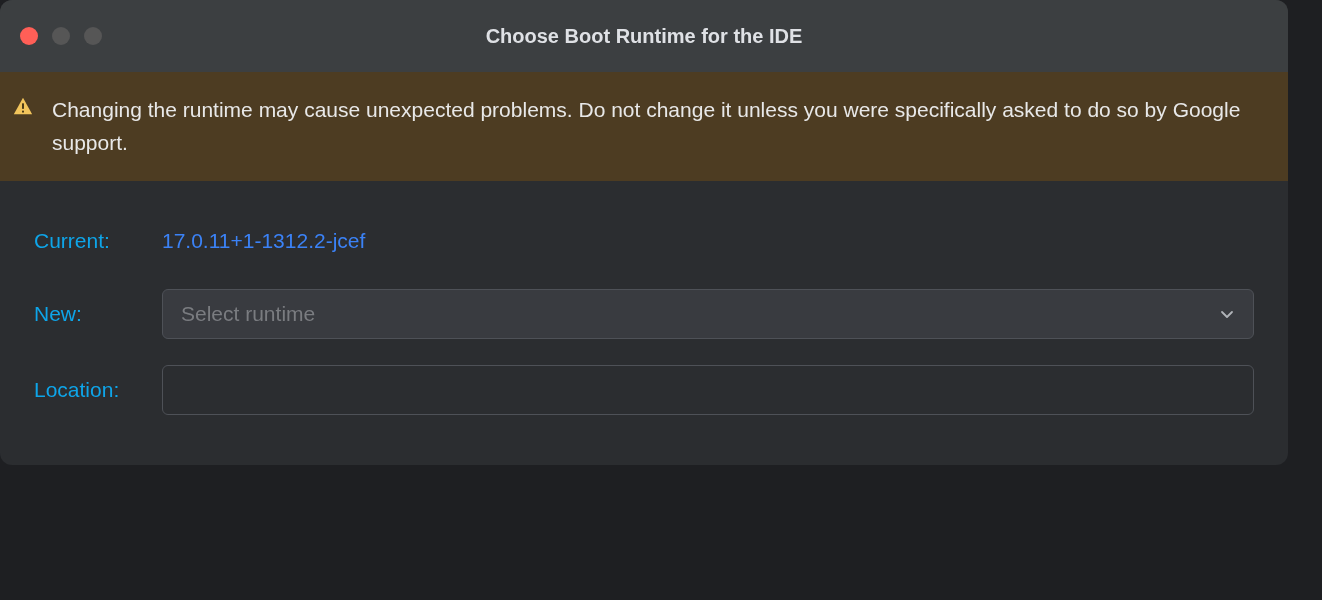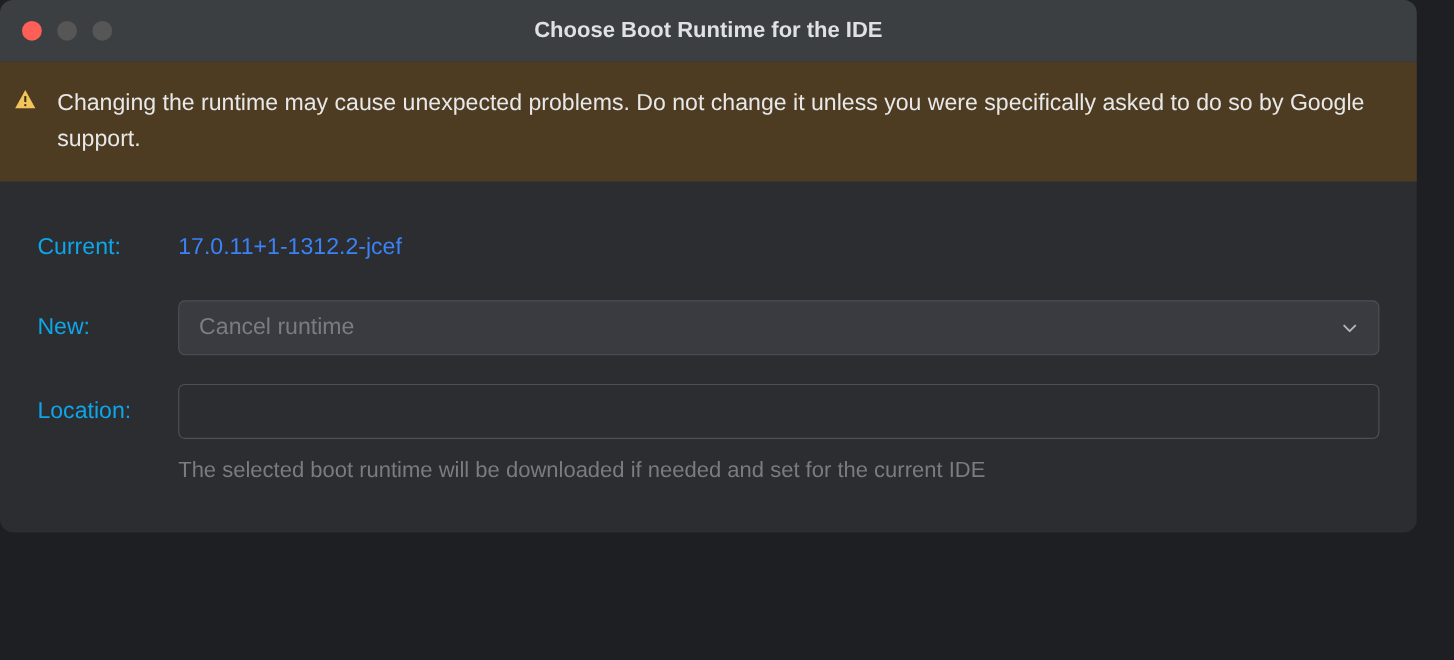--- a/index.html
+++ b/index.html
@@ -17,21 +17,21 @@
     }
     .dialog {
       width: 1288px;
       margin: 0;
       background: #2b2d30;
       border-radius: 12px;
       overflow: hidden;
       position: relative;
     }
     .titlebar {
-      height: 56px;
+      height: 72px;
       display: flex;
       align-items: center;
       padding: 0 18px;
       position: relative;
       background: #3c3f41;
     }
     .traffic-lights {
       display: flex;
       gap: 14px;
       position: absolute;
@@ -192,34 +192,31 @@
   <div class="content">
 
     <div class="form-row">
       <div class="form-label">Current:</div>
       <span class="current-value">17.0.11+1-1312.2-jcef</span>
     </div>
 
     <div class="form-row">
       <div class="form-label">New:</div>
       <div class="dropdown">
-        <span class="dropdown-placeholder">Cancel runtime</span>
+        <span class="dropdown-placeholder">Select runtime</span>
         <span class="dropdown-chevron">
           <svg viewBox="0 0 16 16" width="16" height="16">
             <path d="M3 6 L8 11 L13 6" stroke="#b0b3b8" stroke-width="1.8" fill="none" stroke-linecap="round" stroke-linejoin="round"></path>
           </svg>
         </span>
       </div>
     </div>
 
     <div class="form-row">
       <div class="form-label">Location:</div>
       <input type="text" class="text-input" value="" style="">
     </div>
 
-    <div class="helper-row">
-      <div class="helper-text">The selected boot runtime will be downloaded if needed and set for the current IDE</div>
-    </div>
 
   </div>
 
 
 </div>
 
 </body></html>

